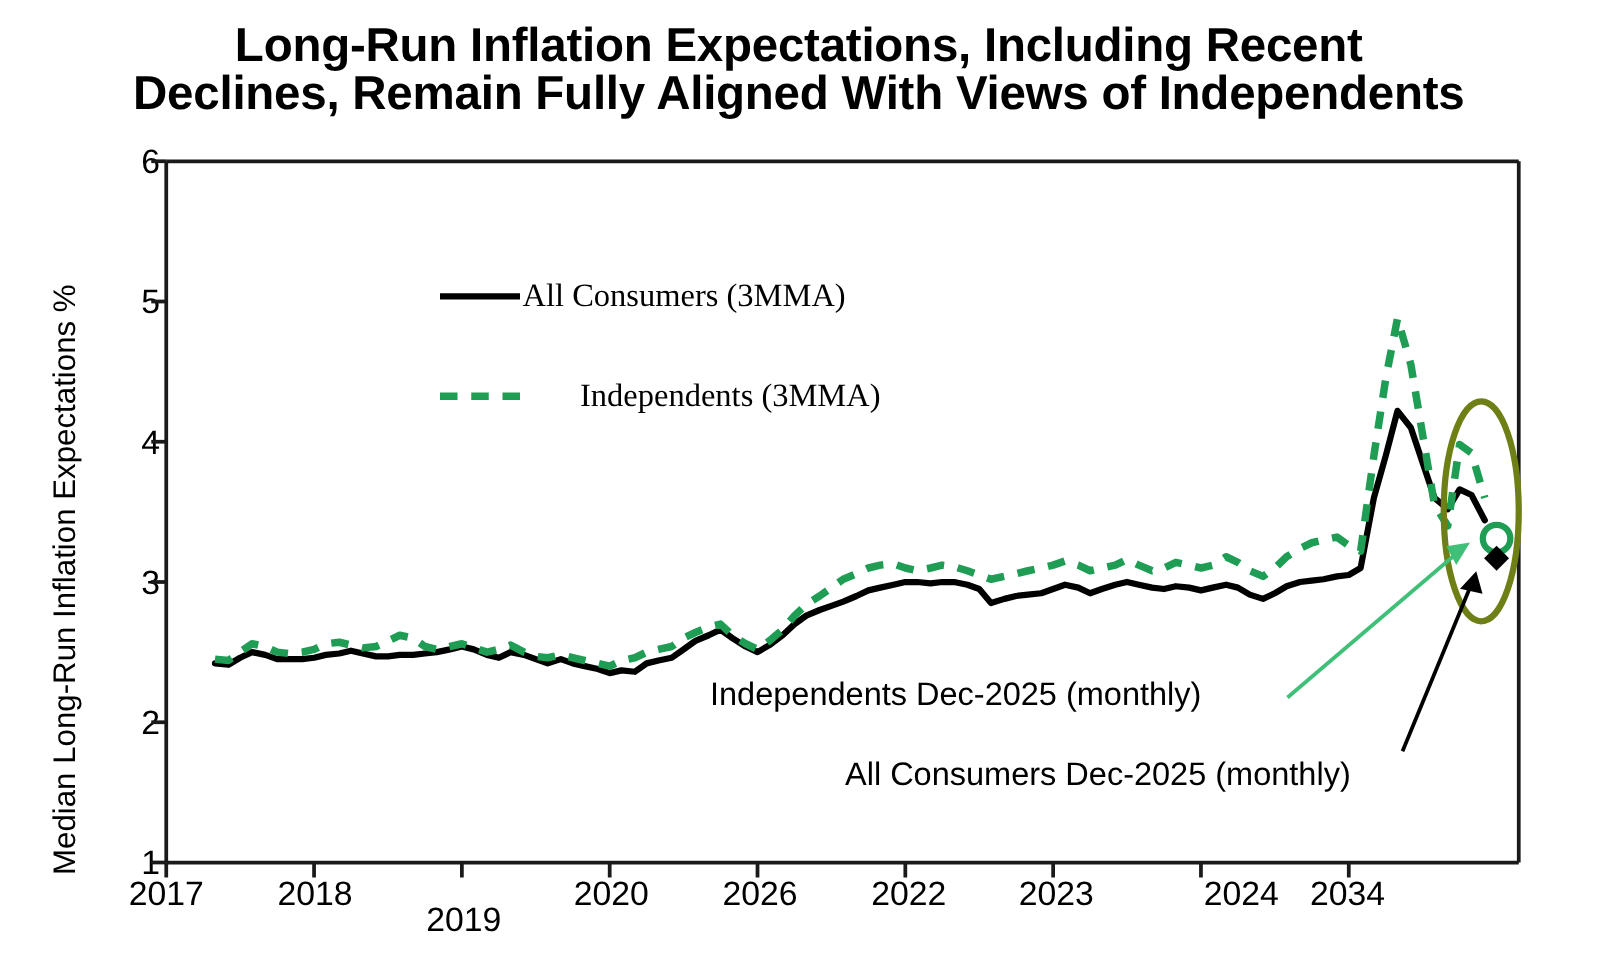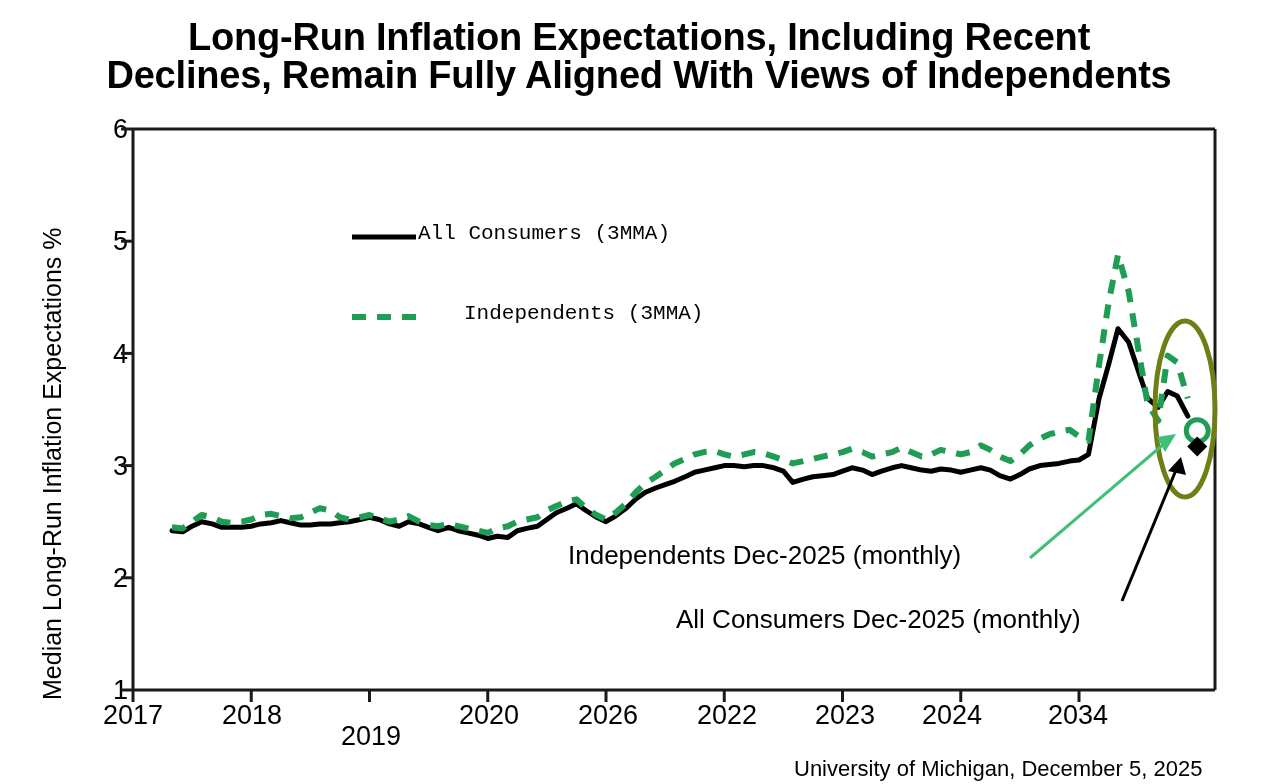--- a/index.html
+++ b/index.html
@@ -51,23 +51,23 @@
   }
   .xtick-label {
     position: absolute;
     font-size: 27px;
     text-align: center;
     width: 110px;
     font-family: "Liberation Sans", sans-serif;
   }
   .legend-text {
     position: absolute;
-    font-size: 21px;
+    font-size: 26px;
     white-space: nowrap;
-    font-family: Liberation Mono, monospace;
+    font-family: Liberation Serif, serif;
   }
   .annot-text {
     position: absolute;
     font-size: 26px;
     white-space: nowrap;
     font-family: "Liberation Sans", sans-serif;
   }
   .source-text {
     position: absolute;
     font-size: 22px;
@@ -95,30 +95,29 @@
   <div class="ytick-label" style="left:88px; top:563px;">2</div>
   <div class="ytick-label" style="left:88px; top:675px;">1</div>
 
   <div class="xtick-label" style="left:78px;   top:700px;">2017</div>
   <div class="xtick-label" style="left:197px;  top:700px;">2018</div>
   <div class="xtick-label" style="left:316px;  top:721px;">2019</div>
   <div class="xtick-label" style="left:434px;  top:700px;">2020</div>
   <div class="xtick-label" style="left:553px;  top:700px;">2026</div>
   <div class="xtick-label" style="left:672px;  top:700px;">2022</div>
   <div class="xtick-label" style="left:790px;  top:700px;">2023</div>
-  <div class="xtick-label" style="left:897px;  top:700px;">2024</div>
+  <div class="xtick-label" style="left:938px;  top:700px;">2024</div>
   <div class="xtick-label" style="left:1023px; top:700px;">2034</div>
 
   <div class="legend-text" style="left:418px; top:222px;">All Consumers (3MMA)</div>
   <div class="legend-text" style="left:418px; top:302px;margin-left:46px;">Independents (3MMA)</div>
 
   <div class="annot-text" style="left:568px; top:540px;">Independents Dec-2025 (monthly)</div>
   <div class="annot-text" style="left:676px; top:604px;">All Consumers Dec-2025 (monthly)</div>
 
-  <div class="source-text" style="left:794px; top:756px;">University of Michigan, December 5, 2025</div>
 
   <svg id="plot-svg" width="1278" height="784" style="position:absolute;left:0;top:0;">
     <g>
       <line x1="133" y1="129" x2="133" y2="690" stroke="#1a1a1a" stroke-width="3"></line>
       <line x1="1215" y1="129" x2="1215" y2="690" stroke="#1a1a1a" stroke-width="3"></line>
       <line x1="133" y1="129" x2="1215" y2="129" stroke="#1a1a1a" stroke-width="3"></line>
       <line x1="133" y1="690" x2="1215" y2="690" stroke="#1a1a1a" stroke-width="3"></line>
       <g id="y-ticks">
           <line x1="121" x2="133" y1="129" y2="129" stroke="#1a1a1a" stroke-width="3"></line>
           <line x1="121" x2="133" y1="241.2" y2="241.2" stroke="#1a1a1a" stroke-width="3"></line>

